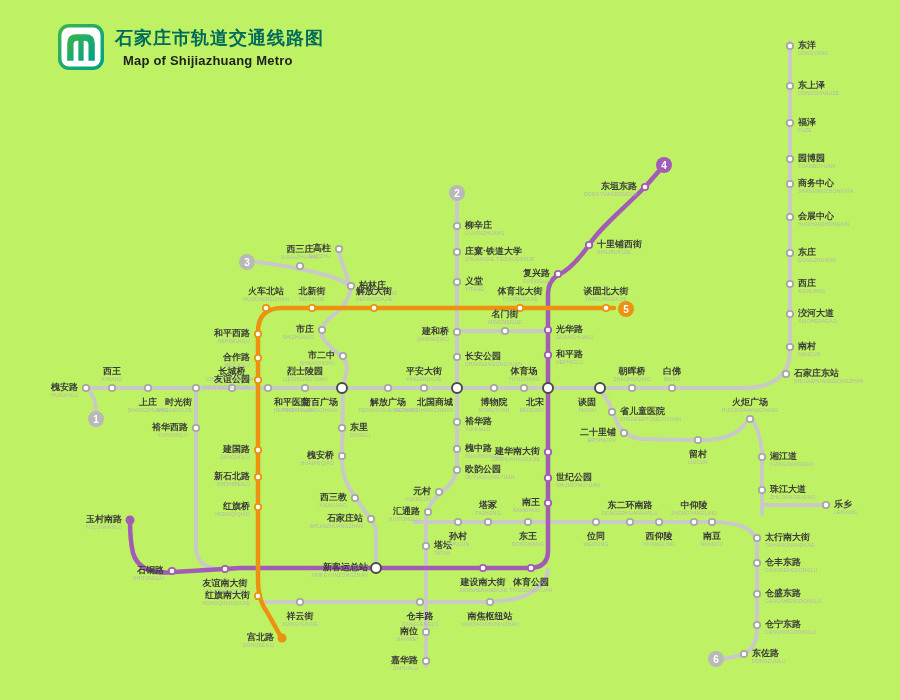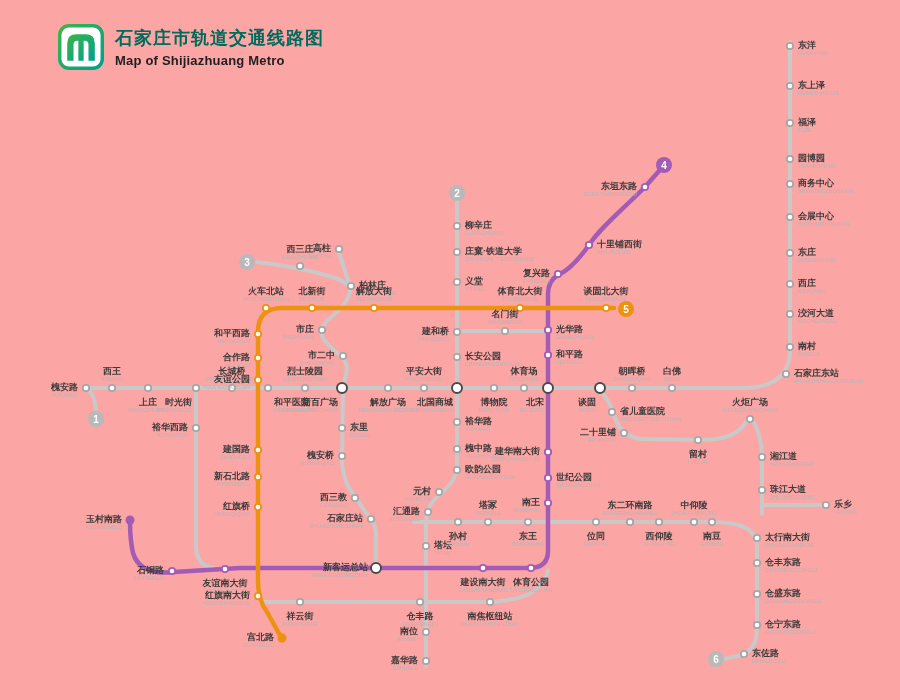--- a/index.html
+++ b/index.html
@@ -1,21 +1,21 @@
 <!DOCTYPE html>
 <html><head>
 <meta charset="utf-8">
 <style>
   html,body{margin:0;padding:0;background:#e9e9e9;}
-  #stage{width:900px;height:700px;position:relative;background:#fca5a5;overflow:hidden;
+  #stage{width:900px;height:700px;position:relative;background:#bef264;overflow:hidden;
          font-family:"Liberation Sans","DejaVu Sans",sans-serif;}
   #map-svg{position:absolute;left:0;top:0;width:900px;height:700px;}
   #header{position:absolute;left:58px;top:24px;display:flex;align-items:center;gap:11px;z-index:5;}
   #header h1{margin:0;font-size:18px;font-weight:bold;color:#006a5b;letter-spacing:1px;}
-  #header h2{margin:3px 0 0;font-size:13px;font-weight:bold;color:#1f1f1f;letter-spacing:.2px;}
+  #header h2{margin:3px 8px 0;font-size:13px;font-weight:bold;color:#1f1f1f;letter-spacing:.2px;}
   svg text{font-family:"Liberation Sans","DejaVu Sans",sans-serif;}
   .st-zh{font-size:9px;font-weight:700;fill:#3c3c3c;}
   .st-py{font-size:5px;fill:#b4b4b4;letter-spacing:.2px;}
   .badge-num{font-size:10px;font-weight:700;fill:#ffffff;}
 </style>
 </head>
 <body>
 
 <div id="stage">
 

